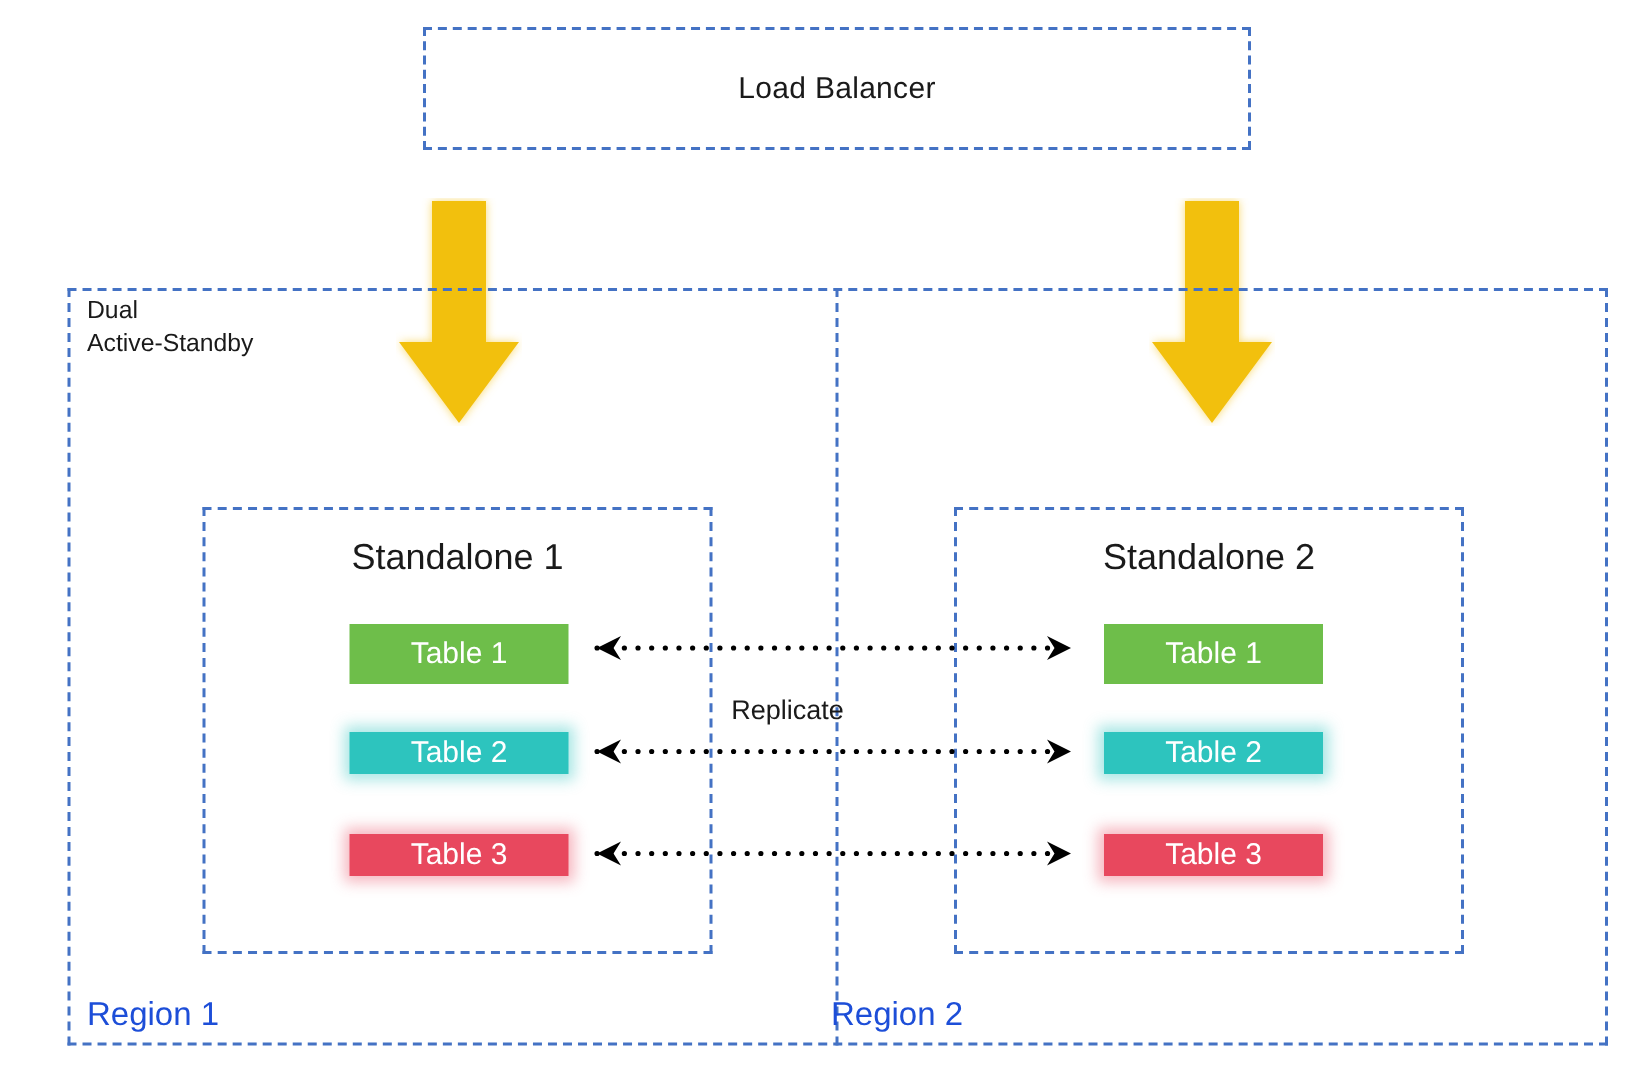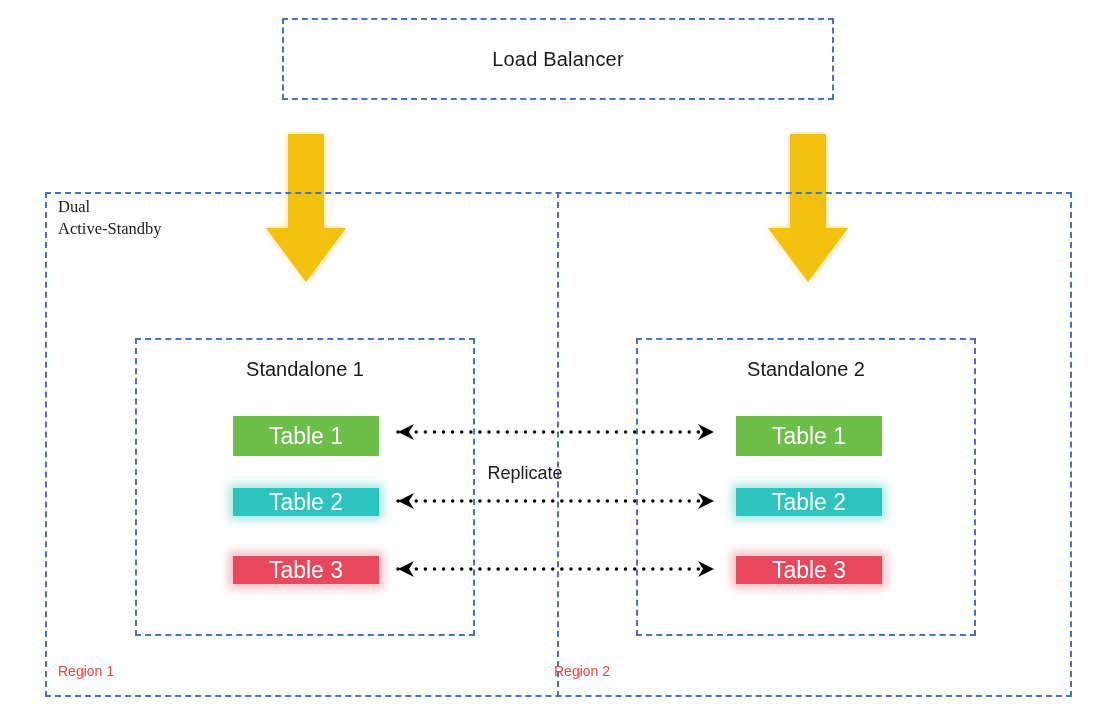--- a/index.html
+++ b/index.html
@@ -61,27 +61,26 @@
   }
 
   .dual-label {
     position: absolute;
     left: 58px;
     top: 196px;
     font-size: 16.5px;
     line-height: 1.35;
     color: #1a1a1a;
     white-space: pre-line;
-    font-family: Liberation Serif, serif;
   }
 
   .region-label {
     position: absolute;
-    font-size: 14px;
-    color: #ef4444;
+    font-size: 22px;
+    color: #1d4ed8;
   }
   .region-label.r1 { left: 58px; top: 663px; }
   .region-label.r2 { left: 554px; top: 663px; }
 
   
   .standalone {
     position: absolute;
     box-sizing: border-box;
     border: 2.5px dashed #4472C4;
     top: 338px;
@@ -90,33 +89,33 @@
   }
   .standalone.s1 { left: 135px; }
   .standalone.s2 { left: 636px; }
 
   .standalone-title {
     position: absolute;
     top: 18px;
     left: 0;
     width: 100%;
     text-align: center;
-    font-size: 20px;
+    font-size: 24px;
     color: #1a1a1a;
   }
 
   
   .table-chip {
     position: absolute;
     box-sizing: border-box;
     display: flex;
     align-items: center;
     justify-content: center;
     color: #ffffff;
-    font-size: 23px;
+    font-size: 20px;
     white-space: nowrap;
   }
   .table-chip.t1 {
     width: 146px;
     height: 40px;
   }
   .table-chip.t2, .table-chip.t3 {
     width: 146px;
     height: 28px;
   }

